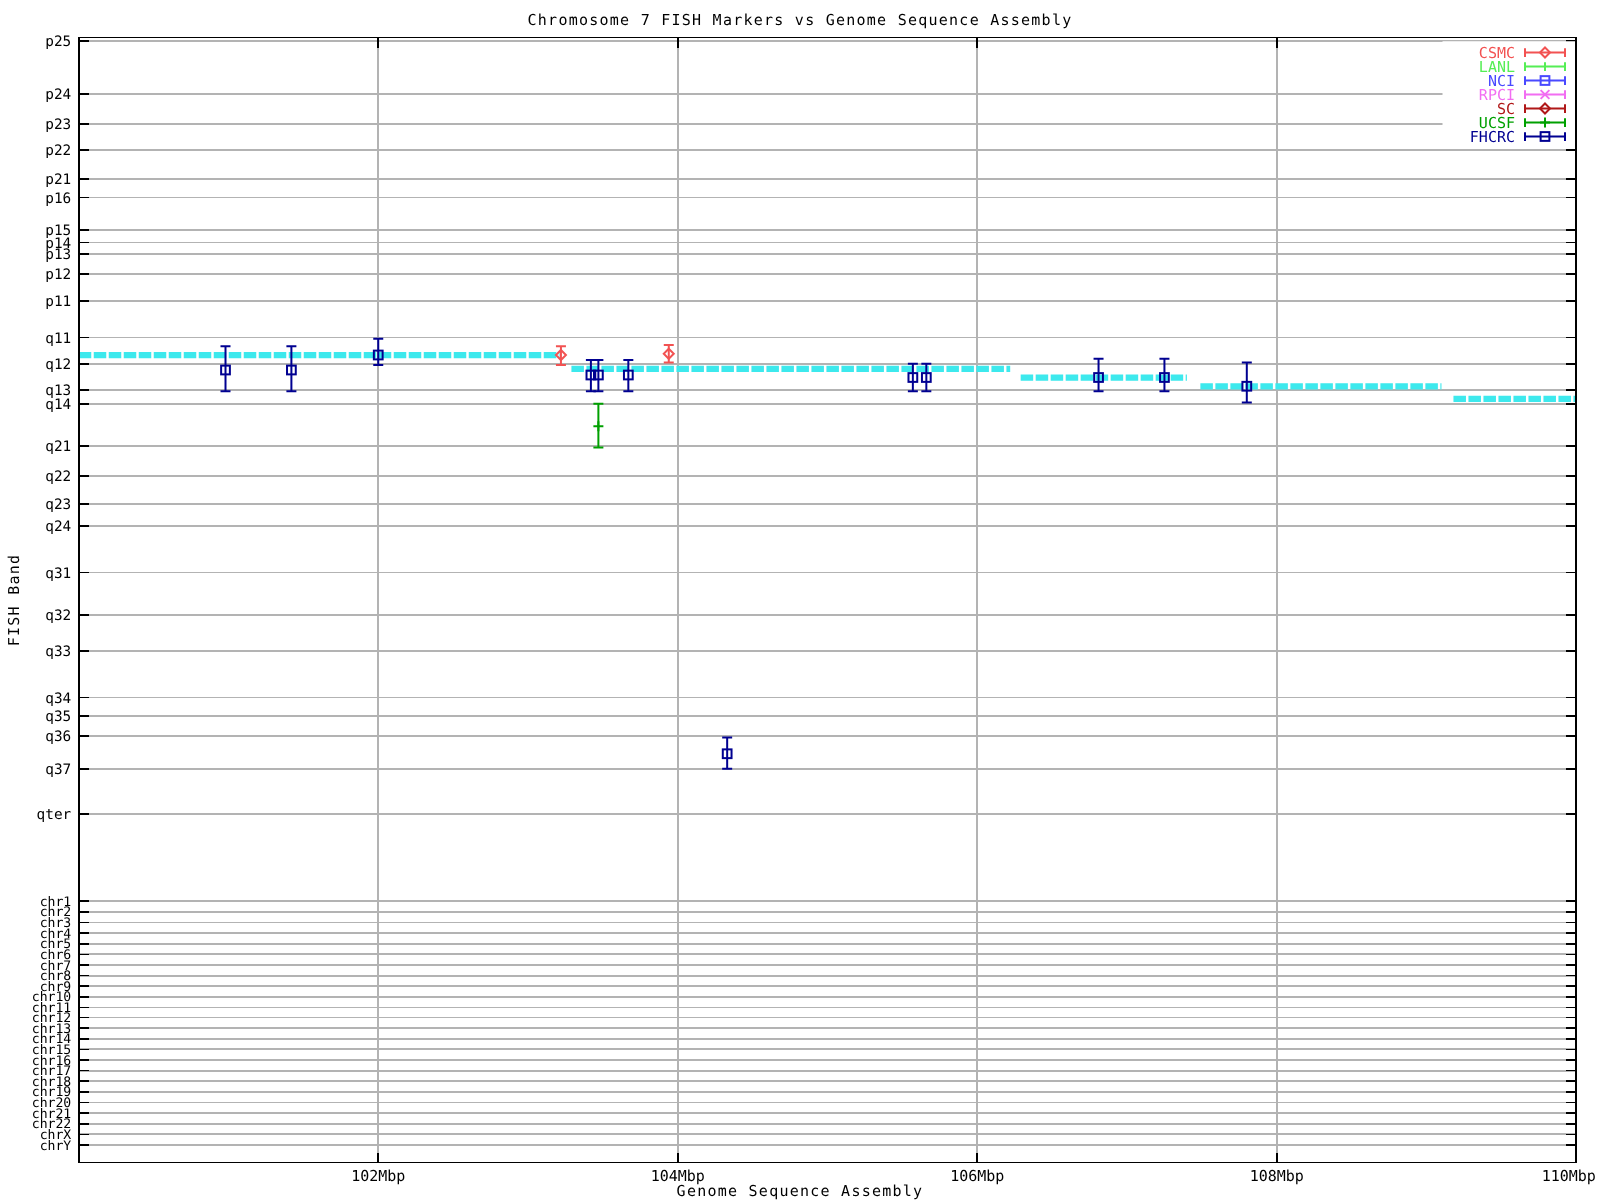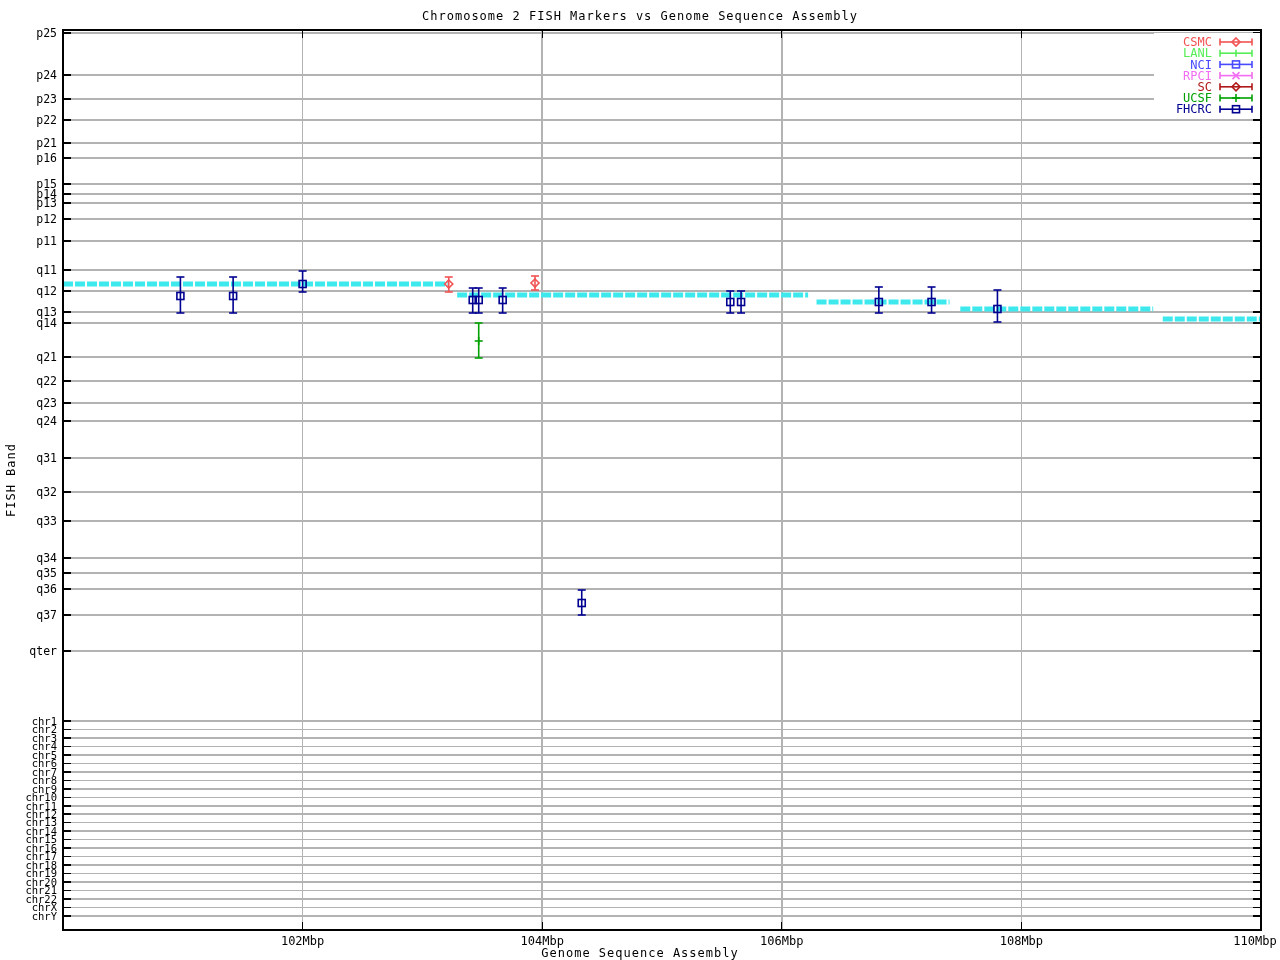--- a/index.html
+++ b/index.html
@@ -10,21 +10,21 @@
   .x-label{position:absolute;top:946px;left:0;width:1280px;text-align:center;
        font-size:12px;letter-spacing:1px;}
   .y-label{position:absolute;top:480px;left:11px;transform:translate(-50%,-50%) rotate(-90deg);
        font-size:12px;letter-spacing:1px;white-space:nowrap;}
   #plot{position:absolute;top:0;left:0;}
   svg text{font-family:"DejaVu Sans Mono",monospace;fill:#000;}
 </style>
 </head>
 <body>
 
-<div class="chart-title">Chromosome 2 FISH Markers vs Genome Sequence Assembly</div>
+<div class="chart-title">Chromosome 7 FISH Markers vs Genome Sequence Assembly</div>
 
 <div class="y-label">FISH Band</div>
 
 <svg id="plot" width="1280" height="960" viewBox="0 0 1280 960">
     <g stroke="#b3b3b3" stroke-width="1.5" shape-rendering="crispEdges">
       <line x1="63" x2="1261" y1="33" y2="33"></line>
       <line x1="63" x2="1261" y1="75" y2="75"></line>
       <line x1="63" x2="1261" y1="99" y2="99"></line>
       <line x1="63" x2="1261" y1="120" y2="120"></line>
       <line x1="63" x2="1261" y1="143" y2="143"></line>

